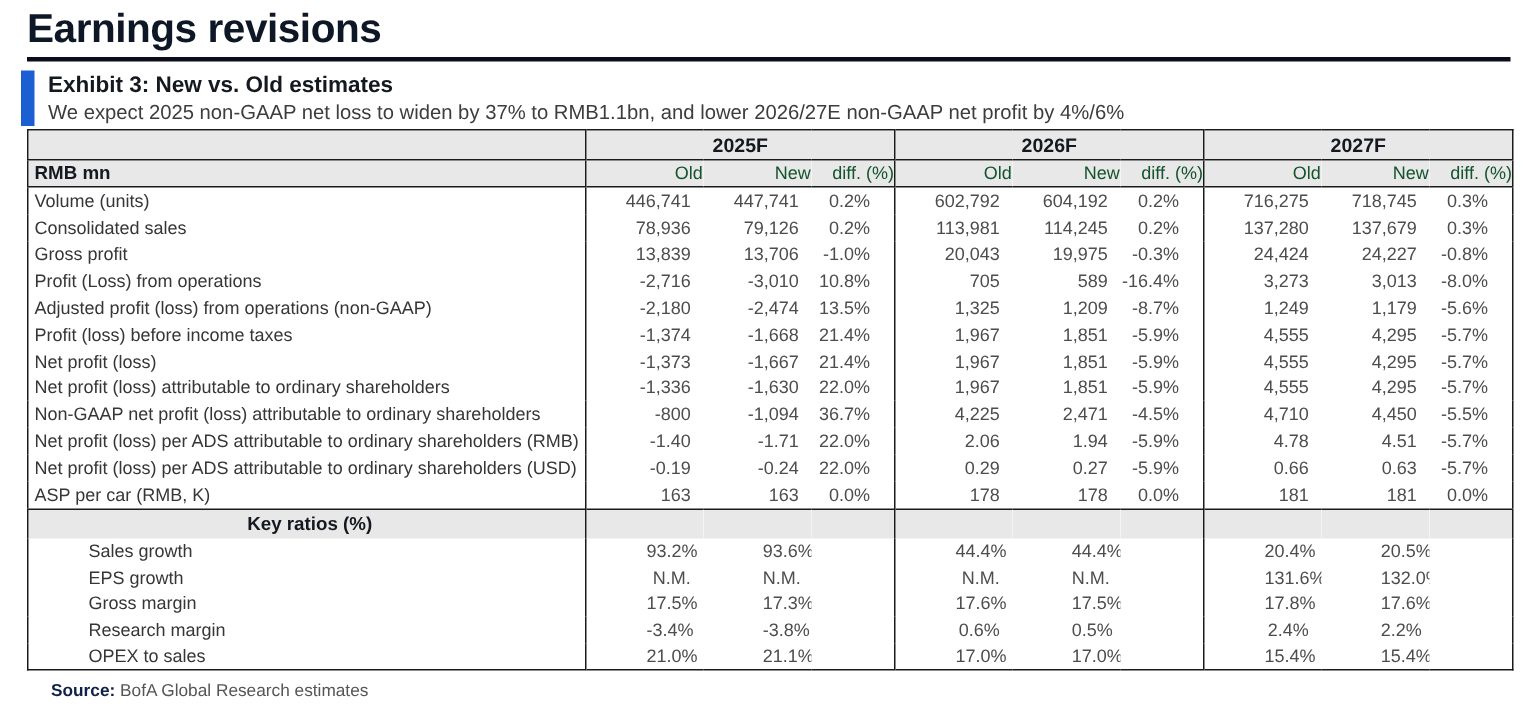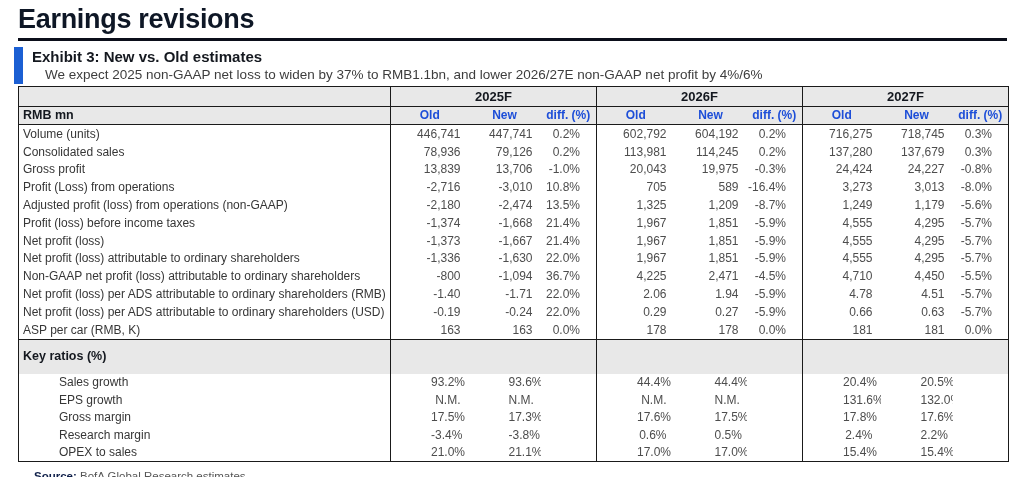--- a/index.html
+++ b/index.html
@@ -11,38 +11,38 @@
   .page-title{
     margin:2px 0 0 18px;
     font-size:27px;font-weight:800;letter-spacing:-0.3px;
     color:#0e1726;line-height:34px;
   }
   .title-rule{height:3px;background:#0b0e1a;width:989px;margin:2px 0 0 18px;}
   .exhibit{display:flex;margin:6px 0 0 14px;}
   .exhibit-bar{width:9px;height:37px;background:#1b5fd3;flex:0 0 9px;}
   .exhibit-text{margin-left:9px;}
   .exhibit-title{font-size:15px;font-weight:bold;color:#14181f;line-height:19px;}
-  .exhibit-subtitle{font-size:13.5px;color:#3d3d3d;line-height:18px;margin-left:13px;}
+  .exhibit-subtitle{font-size:13.5px;color:#3d3d3d;line-height:18px;}
   table{
     border-collapse:collapse;table-layout:fixed;
     width:990px;margin:2px 0 0 18px;
     border:1px solid #1a1a1a;
     font-size:12px;color:#4d4d4d;
   }
   td{height:17.8px;padding:0;line-height:1;vertical-align:middle;white-space:nowrap;overflow:hidden;}
   tr.yearrow td{height:18.5px;background:#e8e8e8;border-bottom:1px solid #1a1a1a;}
   tr.subrow td{height:17.5px;background:#e8e8e8;border-bottom:1px solid #1a1a1a;}
   .grp{text-align:center;font-weight:bold;font-size:13px;color:#14181f;}
-  .sub{text-align:center;font-weight:bold;color:#1d4ed8;}
+  .sub{text-align:right;font-weight:normal;color:#14532d;}
   .lbl{text-align:left;padding-left:4px;color:#363636;}
   .rowhdr{font-weight:bold;font-size:12.5px;color:#14181f;}
   .num{text-align:right;padding-right:8px;}
   .num.c2{padding-right:16px;}
   .gstart{border-left:1px solid #1a1a1a;}
-  tr.section td{background:#e8e8e8;border-top:1px solid #1a1a1a;height:34px;}
+  tr.section td{background:#e8e8e8;border-top:1px solid #1a1a1a;height:19px;text-align:center;}
   tr.section .lbl{font-weight:bold;font-size:12.5px;color:#14181f;}
   tr.ratio td{height:17.5px;padding-left:40px;}
   .source-line{margin:8px 0 0 34px;font-size:11.5px;color:#555;}
   .source-label{font-weight:bold;color:#10204a;}
 </style>
 </head>
 <body>
 
 <div class="page-title">Earnings revisions</div>
 <div class="title-rule"></div>

